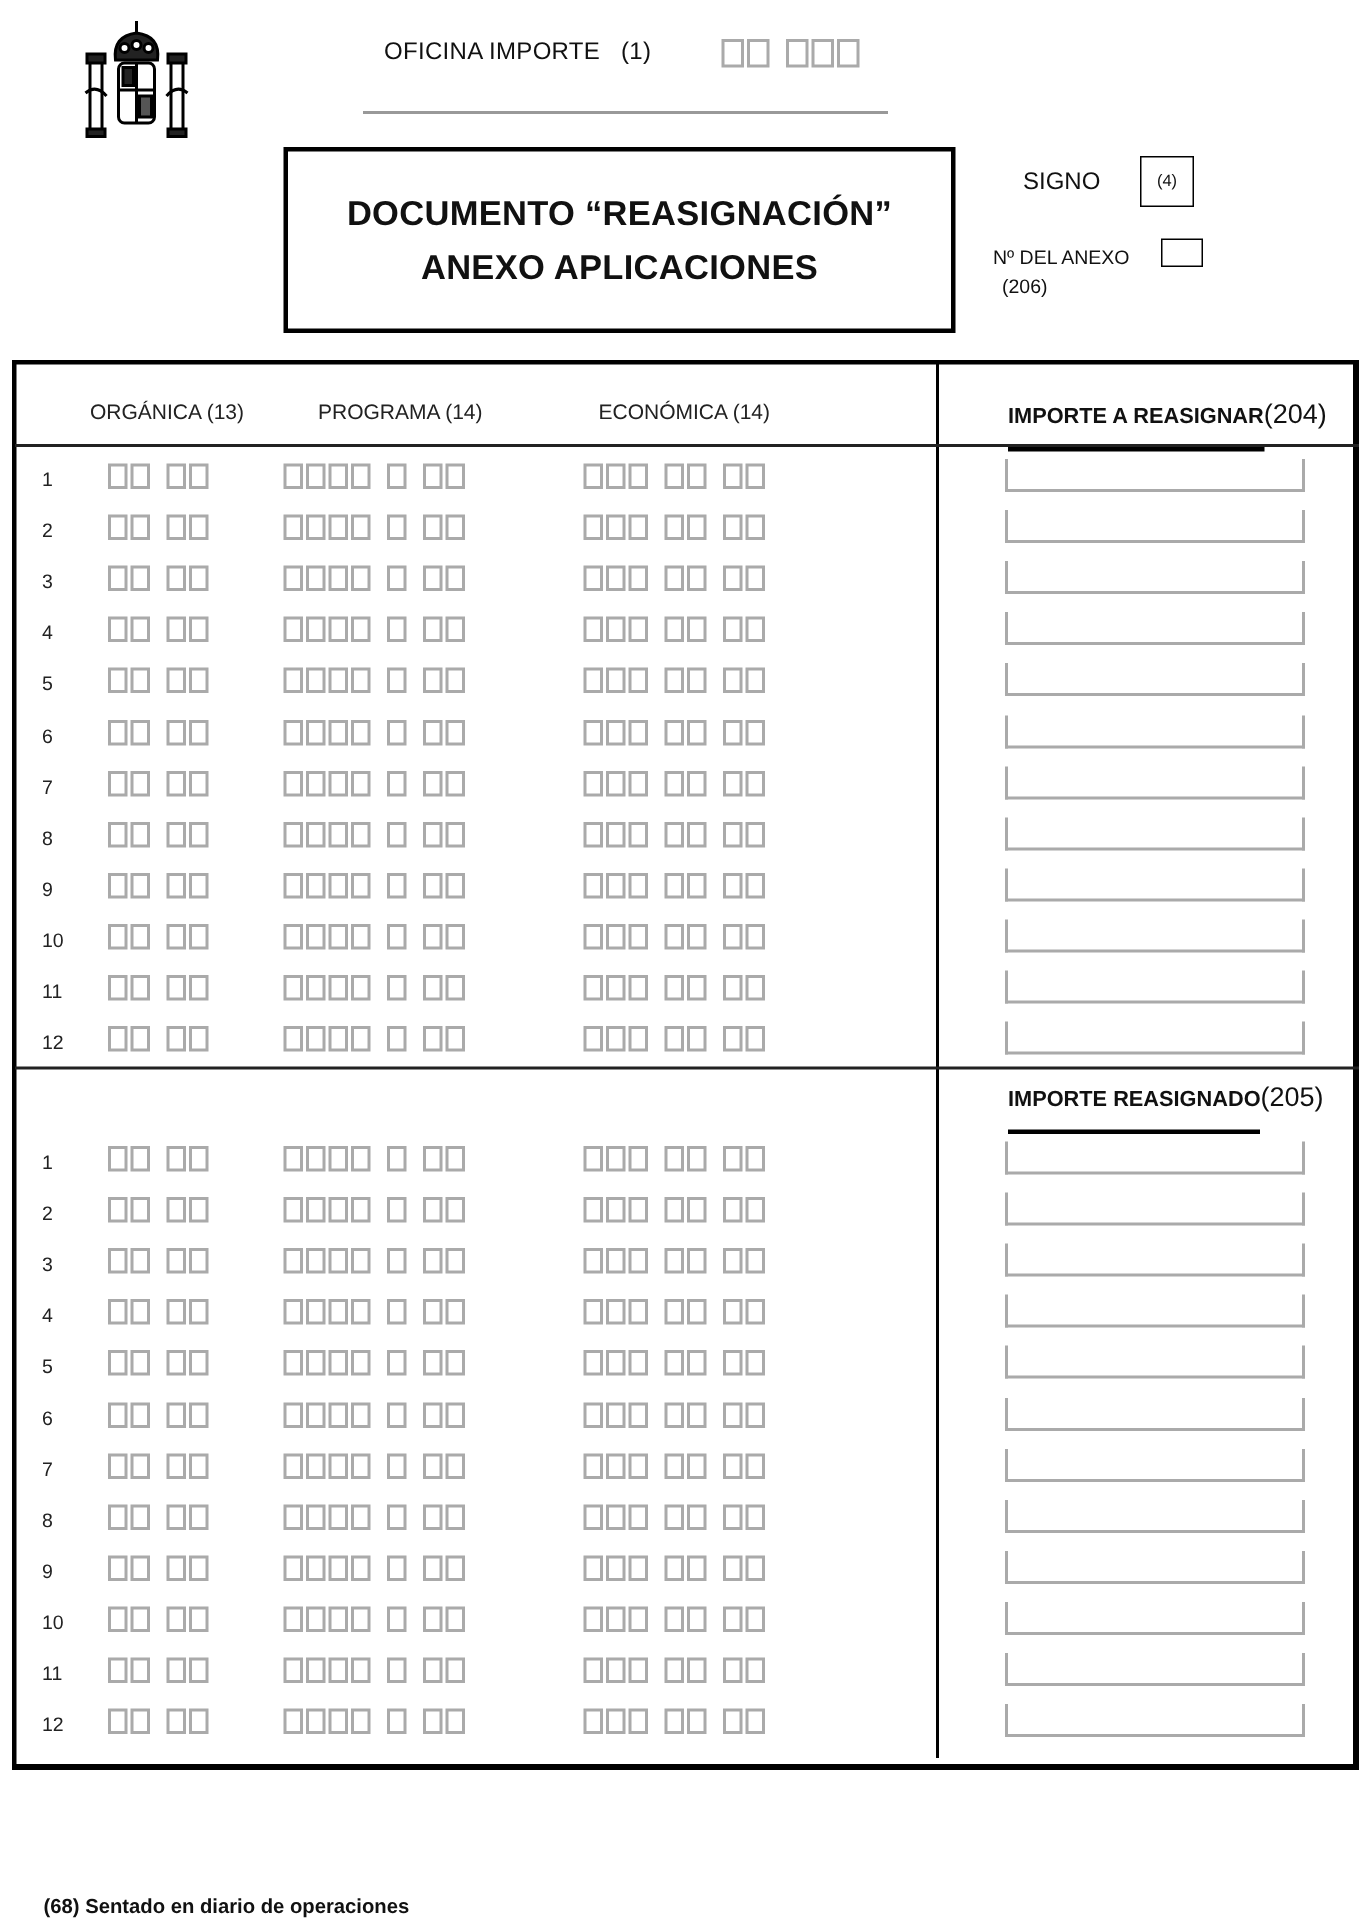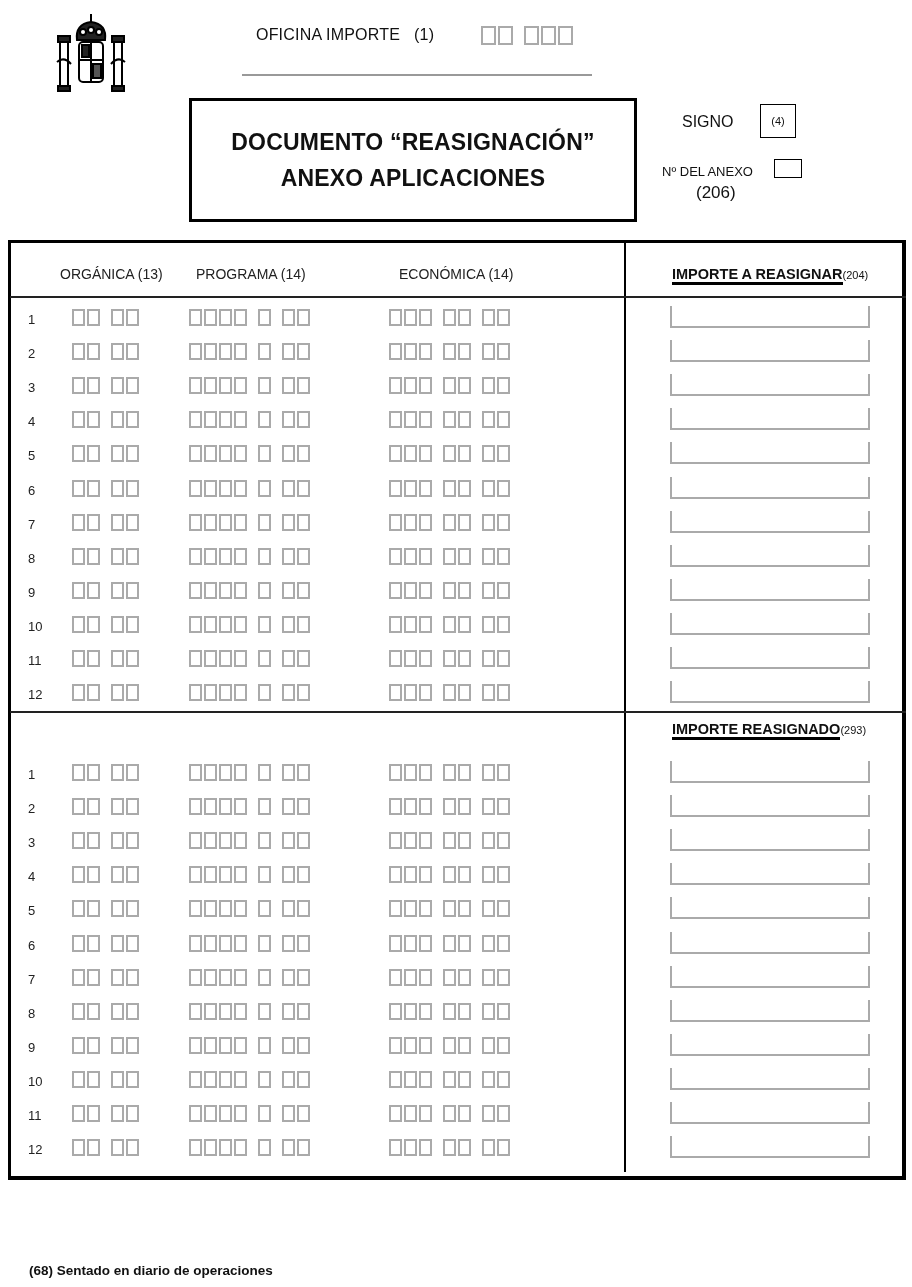--- a/index.html
+++ b/index.html
@@ -8,29 +8,29 @@
   .crest{left:55px;top:12px;width:72px;height:82px;}
   .office-label{left:256px;top:26px;font-size:16px;letter-spacing:0.2px;}
   .office-boxes{left:481px;top:26px;display:flex;gap:0;}
   .office-rule{left:242px;top:74px;width:350px;height:2px;background:#999;}
   .title-box{left:189px;top:98px;width:448px;height:124px;border:3px solid #000;box-sizing:border-box;display:flex;flex-direction:column;align-items:center;justify-content:center;}
   .title-line{font-weight:bold;font-size:23px;line-height:36px;letter-spacing:0.2px;}
   .signo-label{left:682px;top:113px;font-size:16px;}
   .signo-box{left:760px;top:104px;width:36px;height:34px;border:1.5px solid #000;box-sizing:border-box;font-size:11px;display:flex;align-items:center;justify-content:center;}
   .anexo-label{left:662px;top:164px;font-size:13px;}
   .anexo-box{left:774px;top:159px;width:28px;height:19px;border:1.5px solid #000;box-sizing:border-box;}
-  .anexo-code{left:696px;top:183px;font-size:17px;}
+  .anexo-code{left:668px;top:183px;font-size:13px;}
   .main-frame{left:8px;top:240px;width:898px;height:940px;border:3px solid #000;border-right-width:4px;border-bottom-width:4px;box-sizing:border-box;}
   .vsep{left:624px;top:242px;width:2px;height:930px;background:#000;}
   .hsep1{left:10px;top:296px;width:896px;height:2px;background:#222;}
   .hsep2{left:10px;top:711px;width:896px;height:2px;background:#222;}
   .col-head{top:266px;font-size:14px;color:#222;}
   .imp-head{font-weight:bold;font-size:14.5px;}
-  .imp-head .u{border-bottom:3px solid #000;padding-bottom:0;}
-  .imp-head .c{font-weight:normal;font-size:11px;}
+  .imp-head .u{border-bottom:3px solid #000;padding-bottom:12px;}
+  .imp-head .c{font-weight:normal;font-size:18px;}
   .row{position:absolute;left:10px;height:34px;width:614px;}
   .rnum{position:absolute;left:18px;top:10px;font-size:13px;color:#222;}
   .boxes{position:absolute;top:7px;display:flex;}
   .cb{width:13px;height:17px;border:2px solid #aaa;box-sizing:border-box;margin-right:2px;}
   .gap{width:9px;}
   .amount{position:absolute;left:670px;width:200px;height:22px;border:2px solid #aaa;border-top:none;box-sizing:border-box;}
   .footer{left:29px;top:1263px;font-size:13.5px;font-weight:bold;}
 </style>
 </head>
 <body>
@@ -81,28 +81,28 @@
 <div class="abs anexo-label">Nº DEL ANEXO</div>
 <div class="abs anexo-box"></div>
 <div class="abs anexo-code">(206)</div>
 
 <div class="abs main-frame"></div>
 <div class="abs vsep"></div>
 <div class="abs hsep1"></div>
 <div class="abs hsep2"></div>
 
 <div class="abs col-head" style="left:60px">ORGÁNICA (13)</div>
-<div class="abs col-head" style="left:196px">PROGRAMA (14)</div>
+<div class="abs col-head" style="left:212px">PROGRAMA (14)</div>
 <div class="abs col-head" style="left:399px">ECONÓMICA  (14)</div>
 
 <div class="abs imp-head" style="left:672px;top:266px">
   <span class="u">IMPORTE A REASIGNAR</span><span class="c">(204)</span>
 </div>
 <div class="abs imp-head" style="left:672px;top:721px">
-  <span class="u">IMPORTE REASIGNADO</span><span class="c">(293)</span>
+  <span class="u">IMPORTE REASIGNADO</span><span class="c">(205)</span>
 </div>
 
 <div id="rows-container">
     <div class="row" style="top: 302px;">
       <span class="rnum">1</span>
       <div class="boxes" style="left:62px">
         <div class="cb"></div>
         <div class="cb"></div>
         <div class="gap"></div>
         <div class="cb"></div>

